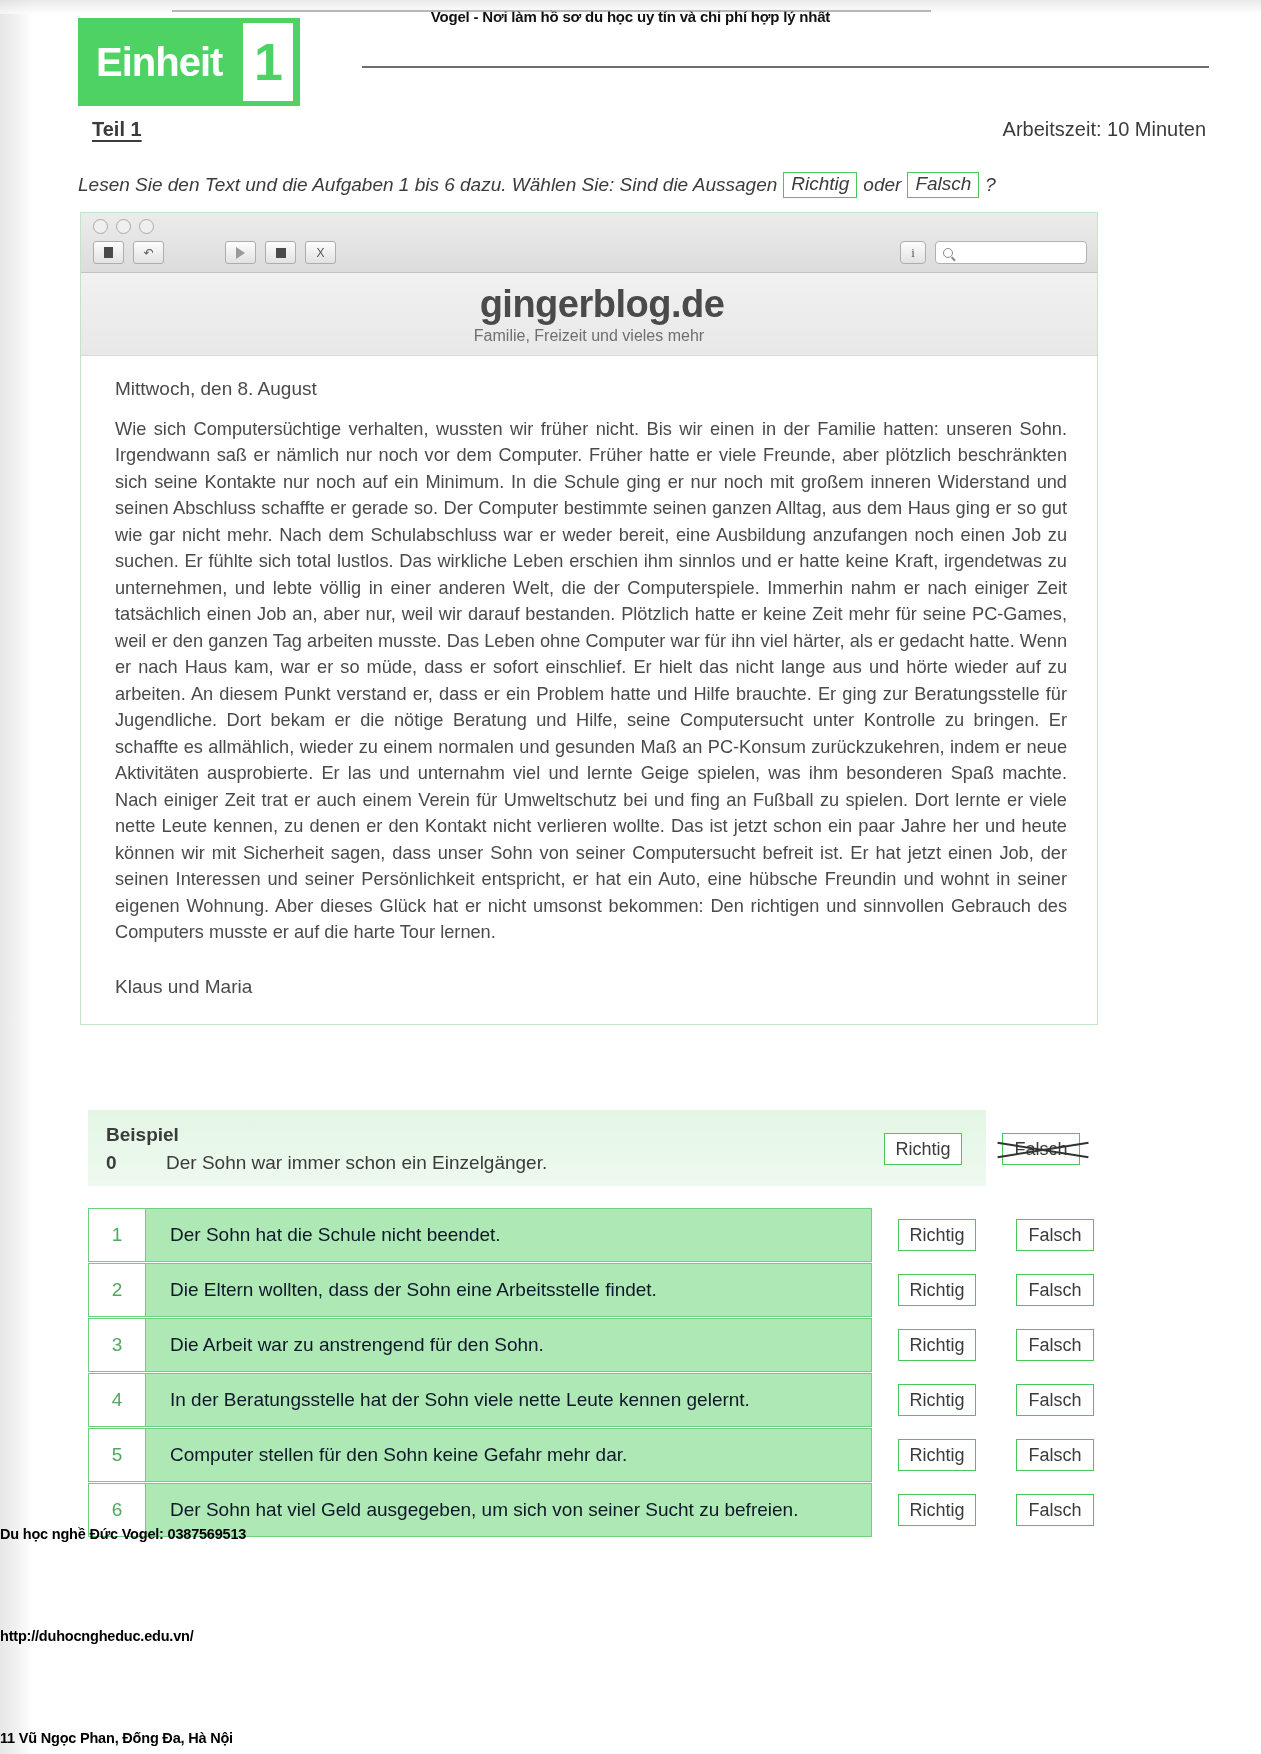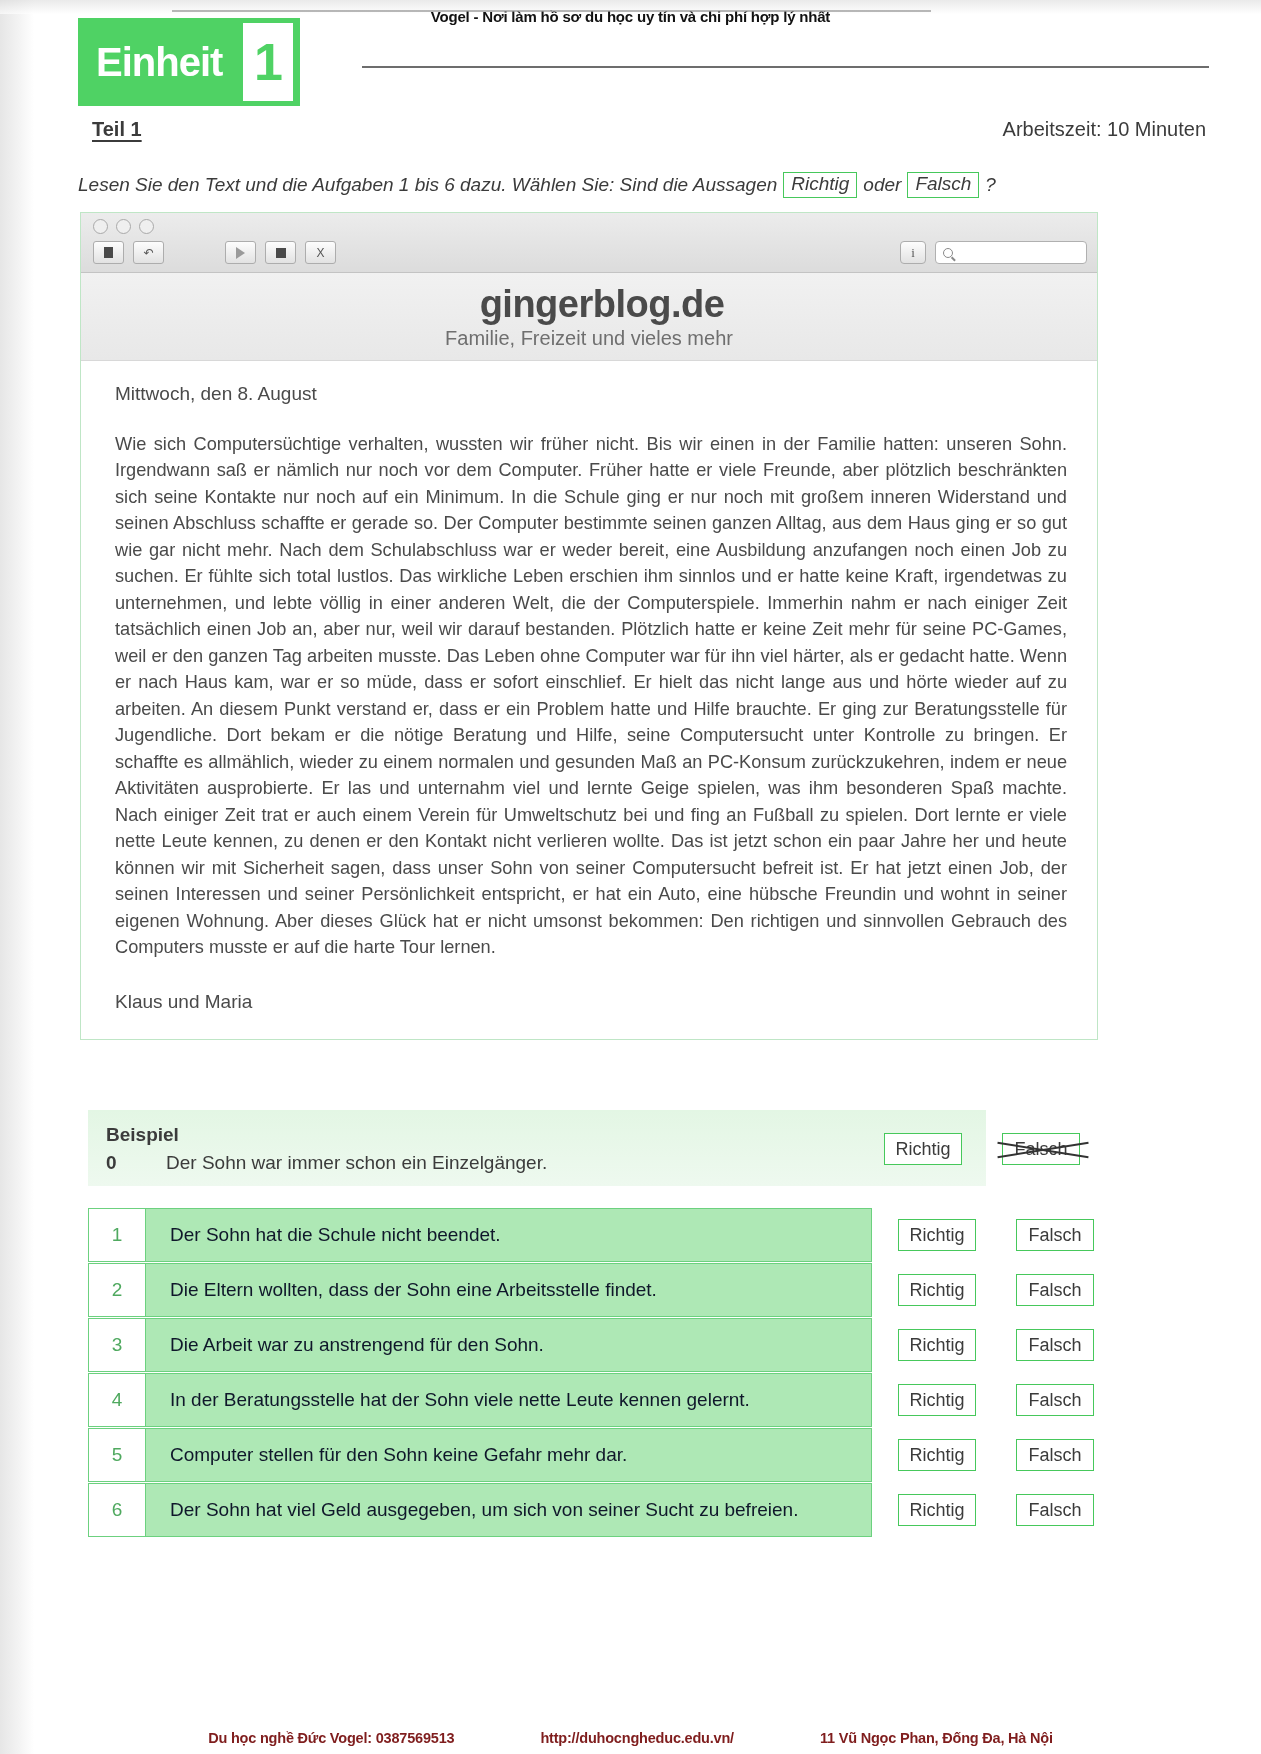--- a/index.html
+++ b/index.html
@@ -31,22 +31,23 @@
   .scan-footer {
     position: absolute;
     bottom: 8px;
     left: 0;
     width: 100%;
     display: flex;
     justify-content: center;
     gap: 86px;
     font-size: 14.5px;
     font-weight: bold;
-    color: #7f1d1d;
+    color: #000000;
     letter-spacing: -0.2px;
+    flex-direction: column;
   }
 
   
   .page-edge-left {
     position: absolute;
     left: 0; top: 0;
     width: 34px; height: 100%;
     background: linear-gradient(to right, #e6e6e6 0%, #f3f3f3 55%, #ffffff 100%);
   }
   .page-edge-top {
@@ -247,32 +248,32 @@
   }
   .site-title {
     font-size: 38px;
     font-weight: bold;
     color: #4a4a4a;
     letter-spacing: -0.5px;
     line-height: 1.05;
     padding-left: 26px;
   }
   .site-sub {
-    font-size: 20px;
+    font-size: 16px;
     color: #6f6f6f;
     margin-top: 2px;
   }
 
   .post {
     padding: 22px 30px 26px 34px;
   }
   .post-date {
     font-size: 19px;
     color: #4a4a4a;
-    margin-bottom: 26px;
+    margin-bottom: 16px;
   }
   .post-body {
     font-size: 18.2px;
     line-height: 1.455;
     color: #4a4a4a;
     text-align: justify;
     margin: 0;
     hyphens: none;
   }
   .post-sign {

